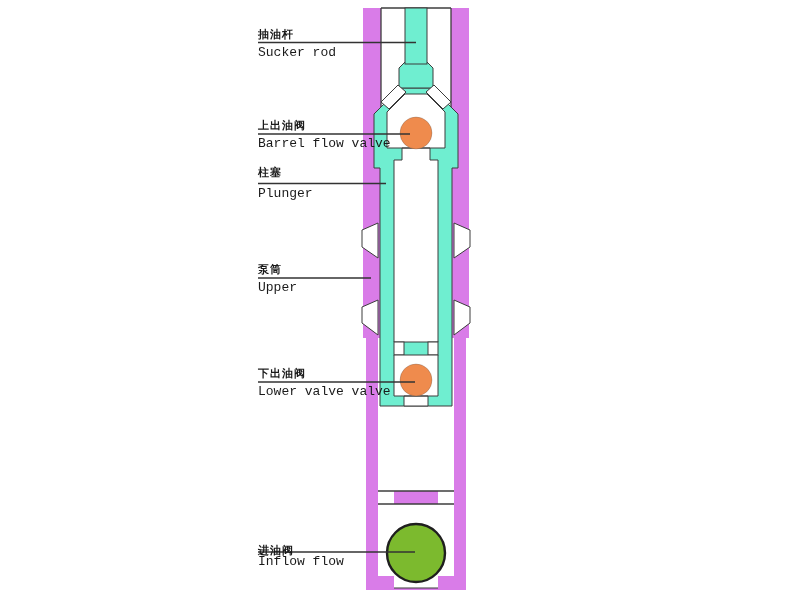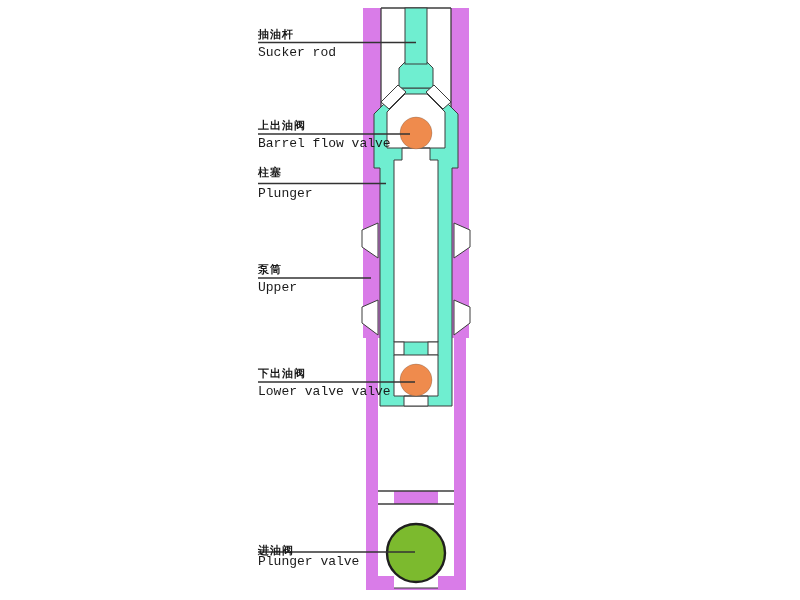--- a/index.html
+++ b/index.html
@@ -113,16 +113,16 @@
     <div class="zh">下出油阀</div>
   </div>
   <div class="lbl" style="top:384px">
     <div class="en">Lower valve valve</div>
   </div>
 
   <div class="lbl" style="top:542px">
     <div class="zh">进油阀</div>
   </div>
   <div class="lbl" style="top:554px">
-    <div class="en">Plunger valve</div>
+    <div class="en">Inflow flow</div>
   </div>
 
 </div>
 
 </body></html>

